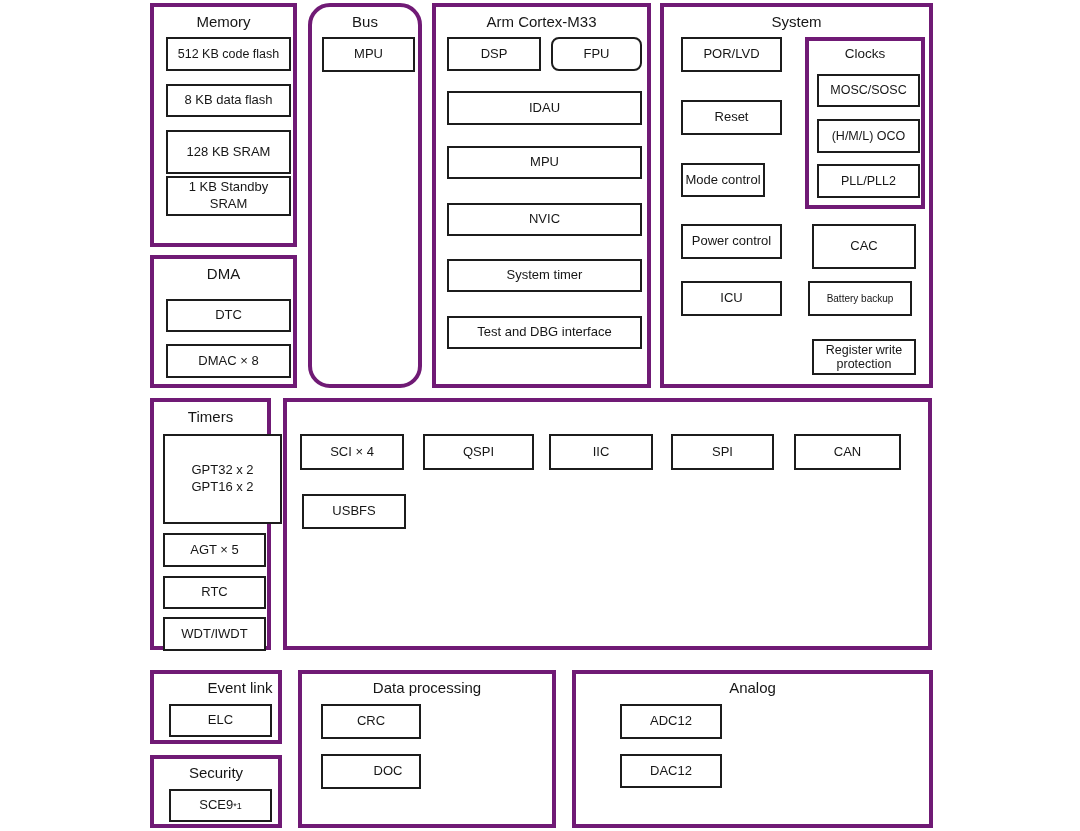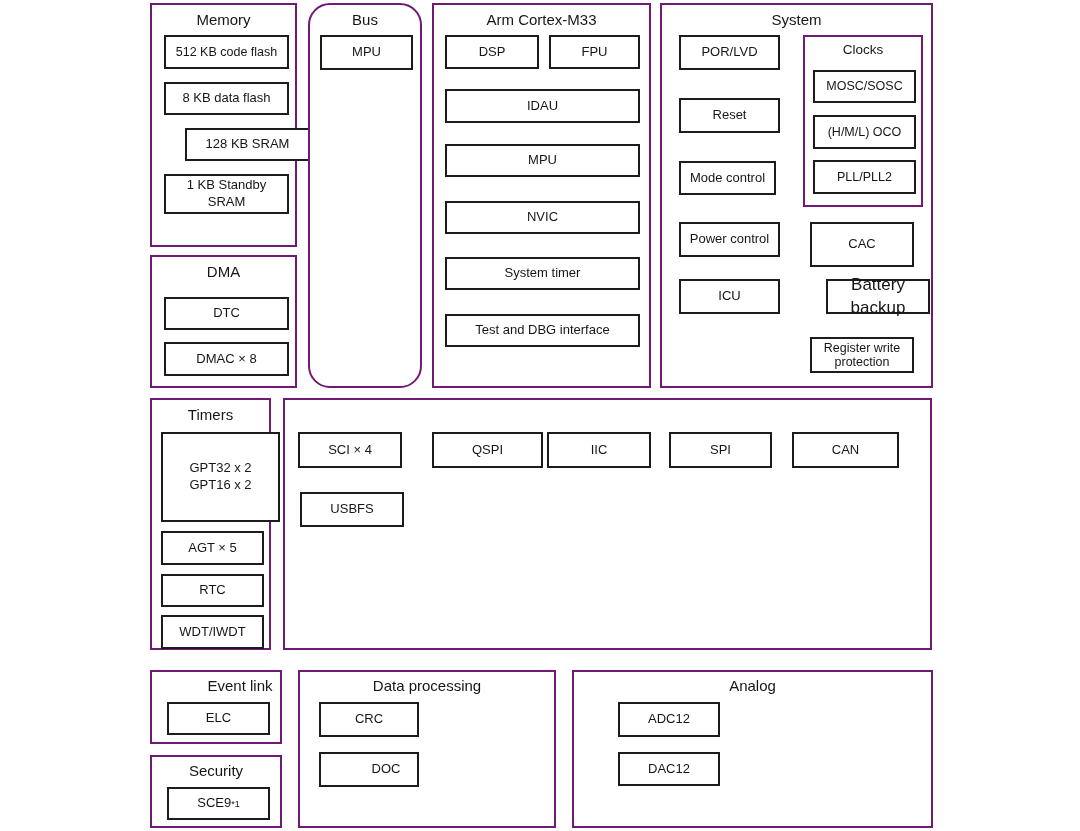--- a/index.html
+++ b/index.html
@@ -7,21 +7,21 @@
     position: relative;
     width: 1080px;
     height: 831px;
     background: #ffffff;
     font-family: "Liberation Sans", sans-serif;
     color: #161616;
     overflow: hidden;
   }
   .panel {
     position: absolute;
-    border: 2px solid #701a75;
+    border: 4px solid #701a75;
     background: #ffffff;
     box-sizing: border-box;
   }
   .panel-title {
     position: absolute;
     top: 6px;
     left: 0;
     right: 0;
     text-align: center;
     font-size: 15px;
@@ -44,80 +44,80 @@
 </style>
 </head>
 <body>
 
 <div class="canvas">
 
   <div class="panel" style="left:150px; top:3px; width:147px; height:244px;">
     <div class="panel-title">Memory</div>
     <div class="block" style="left:12px; top:30px; width:125px; height:34px; font-size:12.5px;">512 KB code flash</div>
     <div class="block" style="left:12px; top:77px; width:125px; height:33px;">8 KB data flash</div>
-    <div class="block" style="left:12px; top:123px; width:125px; height:33px;margin-left:21px;">128 KB SRAM</div>
+    <div class="block" style="left:12px; top:123px; width:125px; height:44px;">128 KB SRAM</div>
     <div class="block" style="left:12px; top:169px; width:125px; height:40px;">1 KB Standby
 SRAM</div>
   </div>
 
   <div class="panel" style="left:150px; top:255px; width:147px; height:133px;">
     <div class="panel-title">DMA</div>
     <div class="block" style="left:12px; top:40px; width:125px; height:33px;">DTC</div>
     <div class="block" style="left:12px; top:85px; width:125px; height:34px;">DMAC × 8</div>
   </div>
 
   <div class="panel" style="left:308px; top:3px; width:114px; height:385px;border-radius:22px;">
     <div class="panel-title">Bus</div>
     <div class="block" style="left:10px; top:30px; width:93px; height:35px;">MPU</div>
   </div>
 
   <div class="panel" style="left:432px; top:3px; width:219px; height:385px;">
     <div class="panel-title">Arm Cortex-M33</div>
     <div class="block" style="left:11px; top:30px; width:94px; height:34px;">DSP</div>
-    <div class="block" style="left:115px; top:30px; width:91px; height:34px;">FPU</div>
+    <div class="block" style="left:115px; top:30px; width:91px; height:34px;border-radius:8px;">FPU</div>
     <div class="block" style="left:11px; top:84px; width:195px; height:34px;">IDAU</div>
     <div class="block" style="left:11px; top:139px; width:195px; height:33px;">MPU</div>
     <div class="block" style="left:11px; top:196px; width:195px; height:33px;">NVIC</div>
     <div class="block" style="left:11px; top:252px; width:195px; height:33px;">System timer</div>
     <div class="block" style="left:11px; top:309px; width:195px; height:33px;">Test and DBG interface</div>
   </div>
 
   <div class="panel" style="left:660px; top:3px; width:273px; height:385px;">
     <div class="panel-title">System</div>
     <div class="block" style="left:17px; top:30px; width:101px; height:35px;">POR/LVD</div>
     <div class="block" style="left:17px; top:93px; width:101px; height:35px;">Reset</div>
-    <div class="block" style="left:17px; top:156px; width:97px; height:34px;">Mode control</div>
+    <div class="block" style="left:17px; top:156px; width:84px; height:34px;">Mode control</div>
     <div class="block" style="left:17px; top:217px; width:101px; height:35px;">Power control</div>
     <div class="block" style="left:17px; top:274px; width:101px; height:35px;">ICU</div>
 
     <div class="panel" style="left:141px; top:30px; width:120px; height:172px;">
       <div class="panel-title" style="top:4px; font-size:13.5px;">Clocks</div>
       <div class="block" style="left:8px; top:33px; width:103px; height:33px; font-size:12.5px;">MOSC/SOSC</div>
       <div class="block" style="left:8px; top:78px; width:103px; height:34px; font-size:12.5px;">(H/M/L) OCO</div>
       <div class="block" style="left:8px; top:123px; width:103px; height:34px; font-size:12.5px;">PLL/PLL2</div>
     </div>
 
     <div class="block" style="left:148px; top:217px; width:104px; height:45px;">CAC</div>
-    <div class="block" style="left:164px; top:274px; width:104px; height:35px; font-size:17px;">Battery backup</div>
+    <div class="block" style="left:144px; top:274px; width:104px; height:35px; font-size:10px;">Battery backup</div>
     <div class="block" style="left:148px; top:332px; width:104px; height:36px; font-size:12.5px; line-height:1.15;">Register write
 protection</div>
   </div>
 
   <div class="panel" style="left:150px; top:398px; width:121px; height:252px;">
     <div class="panel-title">Timers</div>
     <div class="block" style="left:9px; top:32px; width:119px; height:90px;">GPT32 x 2
 GPT16 x 2</div>
     <div class="block" style="left:9px; top:131px; width:103px; height:34px;">AGT × 5</div>
     <div class="block" style="left:9px; top:174px; width:103px; height:33px;">RTC</div>
     <div class="block" style="left:9px; top:215px; width:103px; height:34px;">WDT/IWDT</div>
   </div>
 
   <div class="panel" style="left:283px; top:398px; width:649px; height:252px;">
     <div class="block" style="left:13px; top:32px; width:104px; height:36px;">SCI × 4</div>
-    <div class="block" style="left:136px; top:32px; width:111px; height:36px;margin-left:11px;">QSPI</div>
+    <div class="block" style="left:136px; top:32px; width:111px; height:36px;">QSPI</div>
     <div class="block" style="left:262px; top:32px; width:104px; height:36px;">IIC</div>
     <div class="block" style="left:384px; top:32px; width:103px; height:36px;">SPI</div>
     <div class="block" style="left:507px; top:32px; width:107px; height:36px;">CAN</div>
     <div class="block" style="left:15px; top:92px; width:104px; height:35px;">USBFS</div>
   </div>
 
   <div class="panel" style="left:150px; top:670px; width:132px; height:74px;">
     <div class="panel-title" style="top:5px;padding-left:48px;">Event link</div>
     <div class="block" style="left:15px; top:30px; width:103px; height:33px;">ELC</div>
   </div>

